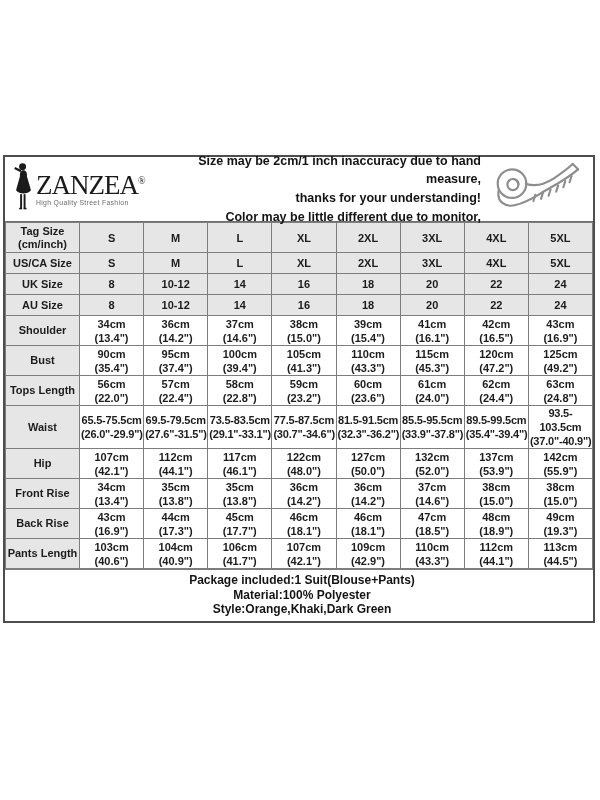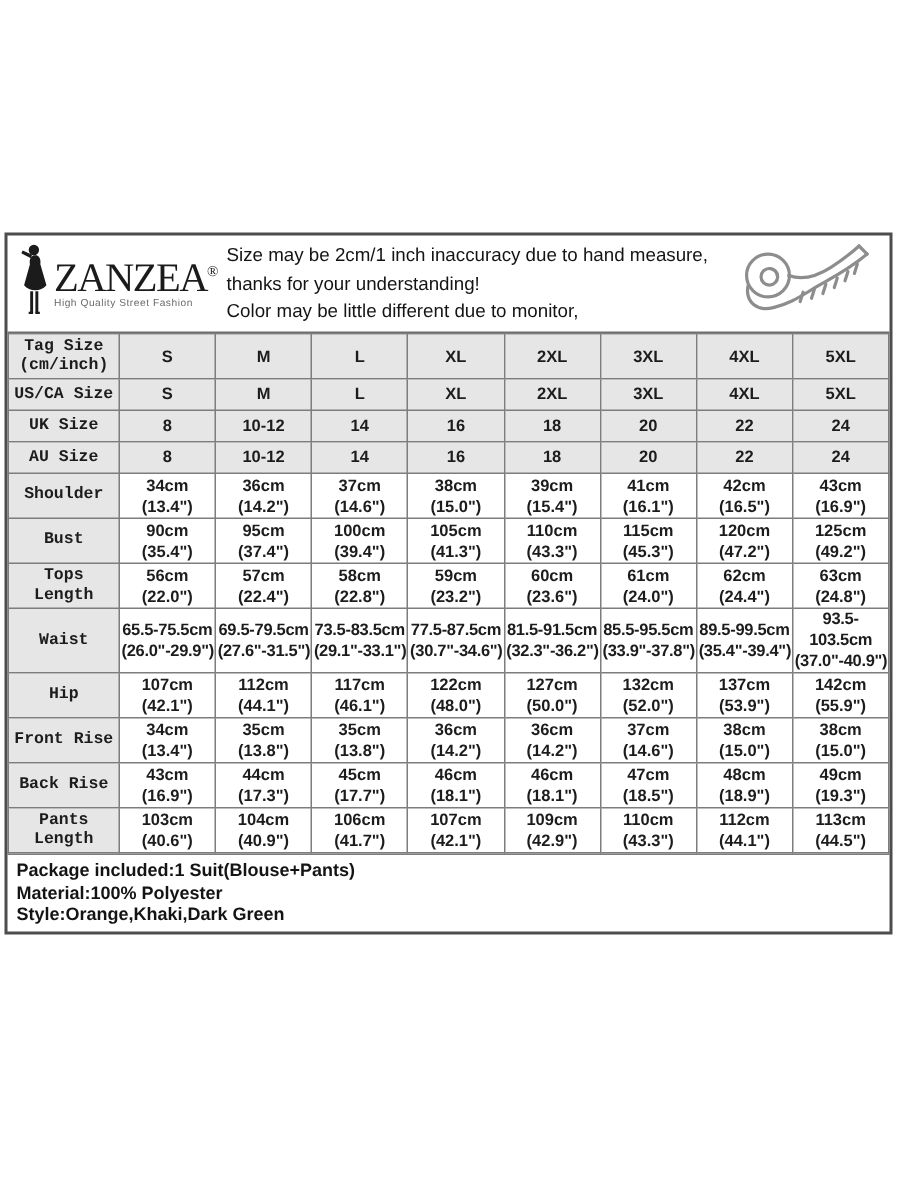--- a/index.html
+++ b/index.html
@@ -19,37 +19,37 @@
   }
   .brand{width:146px;display:flex;align-items:center;padding-left:7px;box-sizing:border-box;}
   .brand svg{flex:0 0 auto;}
   .brand-text{margin-left:2px;line-height:1;}
   .brand-name{
     font-family:"Liberation Serif", serif;font-weight:normal;font-size:27px;
     letter-spacing:-1px;color:#1b1b1b;white-space:nowrap;
   }
   .brand-reg{font-size:10px;vertical-align:super;letter-spacing:0;}
   .brand-tagline{font-size:6.8px;color:#6a6a6a;letter-spacing:0.35px;margin-top:1px;white-space:nowrap;}
-  .notice{flex:1;text-align:left;font-weight:normal;font-size:12.5px;line-height:1.5;color:#141414;}
+  .notice{flex:1;text-align:right;font-weight:bold;font-size:12.5px;line-height:1.5;color:#141414;}
   .tape{width:112px;display:flex;justify-content:center;align-items:center;}
   
   table.size{width:100%;border-collapse:collapse;table-layout:fixed;}
   table.size th, table.size td{
     border:1px solid #7d7d7d;text-align:center;vertical-align:middle;
     font-weight:bold;color:#1c1c1c;padding:0 1px;overflow:hidden;
   }
-  table.size th{background:#e6e6e6;font-size:11px;line-height:13px;font-family:Liberation Mono, monospace;}
+  table.size th{background:#e6e6e6;font-size:11px;line-height:13px;}
   table.size td{background:#ffffff;font-size:11px;line-height:14px;height:29px;}
   tr.shaded td{background:#e6e6e6;height:20px;}
   tr.tag-row td, tr.tag-row th{height:29px;}
   td.small{font-size:9.3px;letter-spacing:-0.2px;line-height:14px;}
   
   .details{
     border-top:1px solid #7d7d7d;padding:3px 0 4px 6px;
-    font-size:12px;font-weight:600;line-height:14.6px;text-align:left;color:#141414;
+    font-size:12px;font-weight:600;line-height:14.6px;text-align:center;color:#141414;
   }
 </style>
 </head>
 <body>
 
 <div class="sheet">
 
   <div class="head">
     <div class="brand">
       <span>

